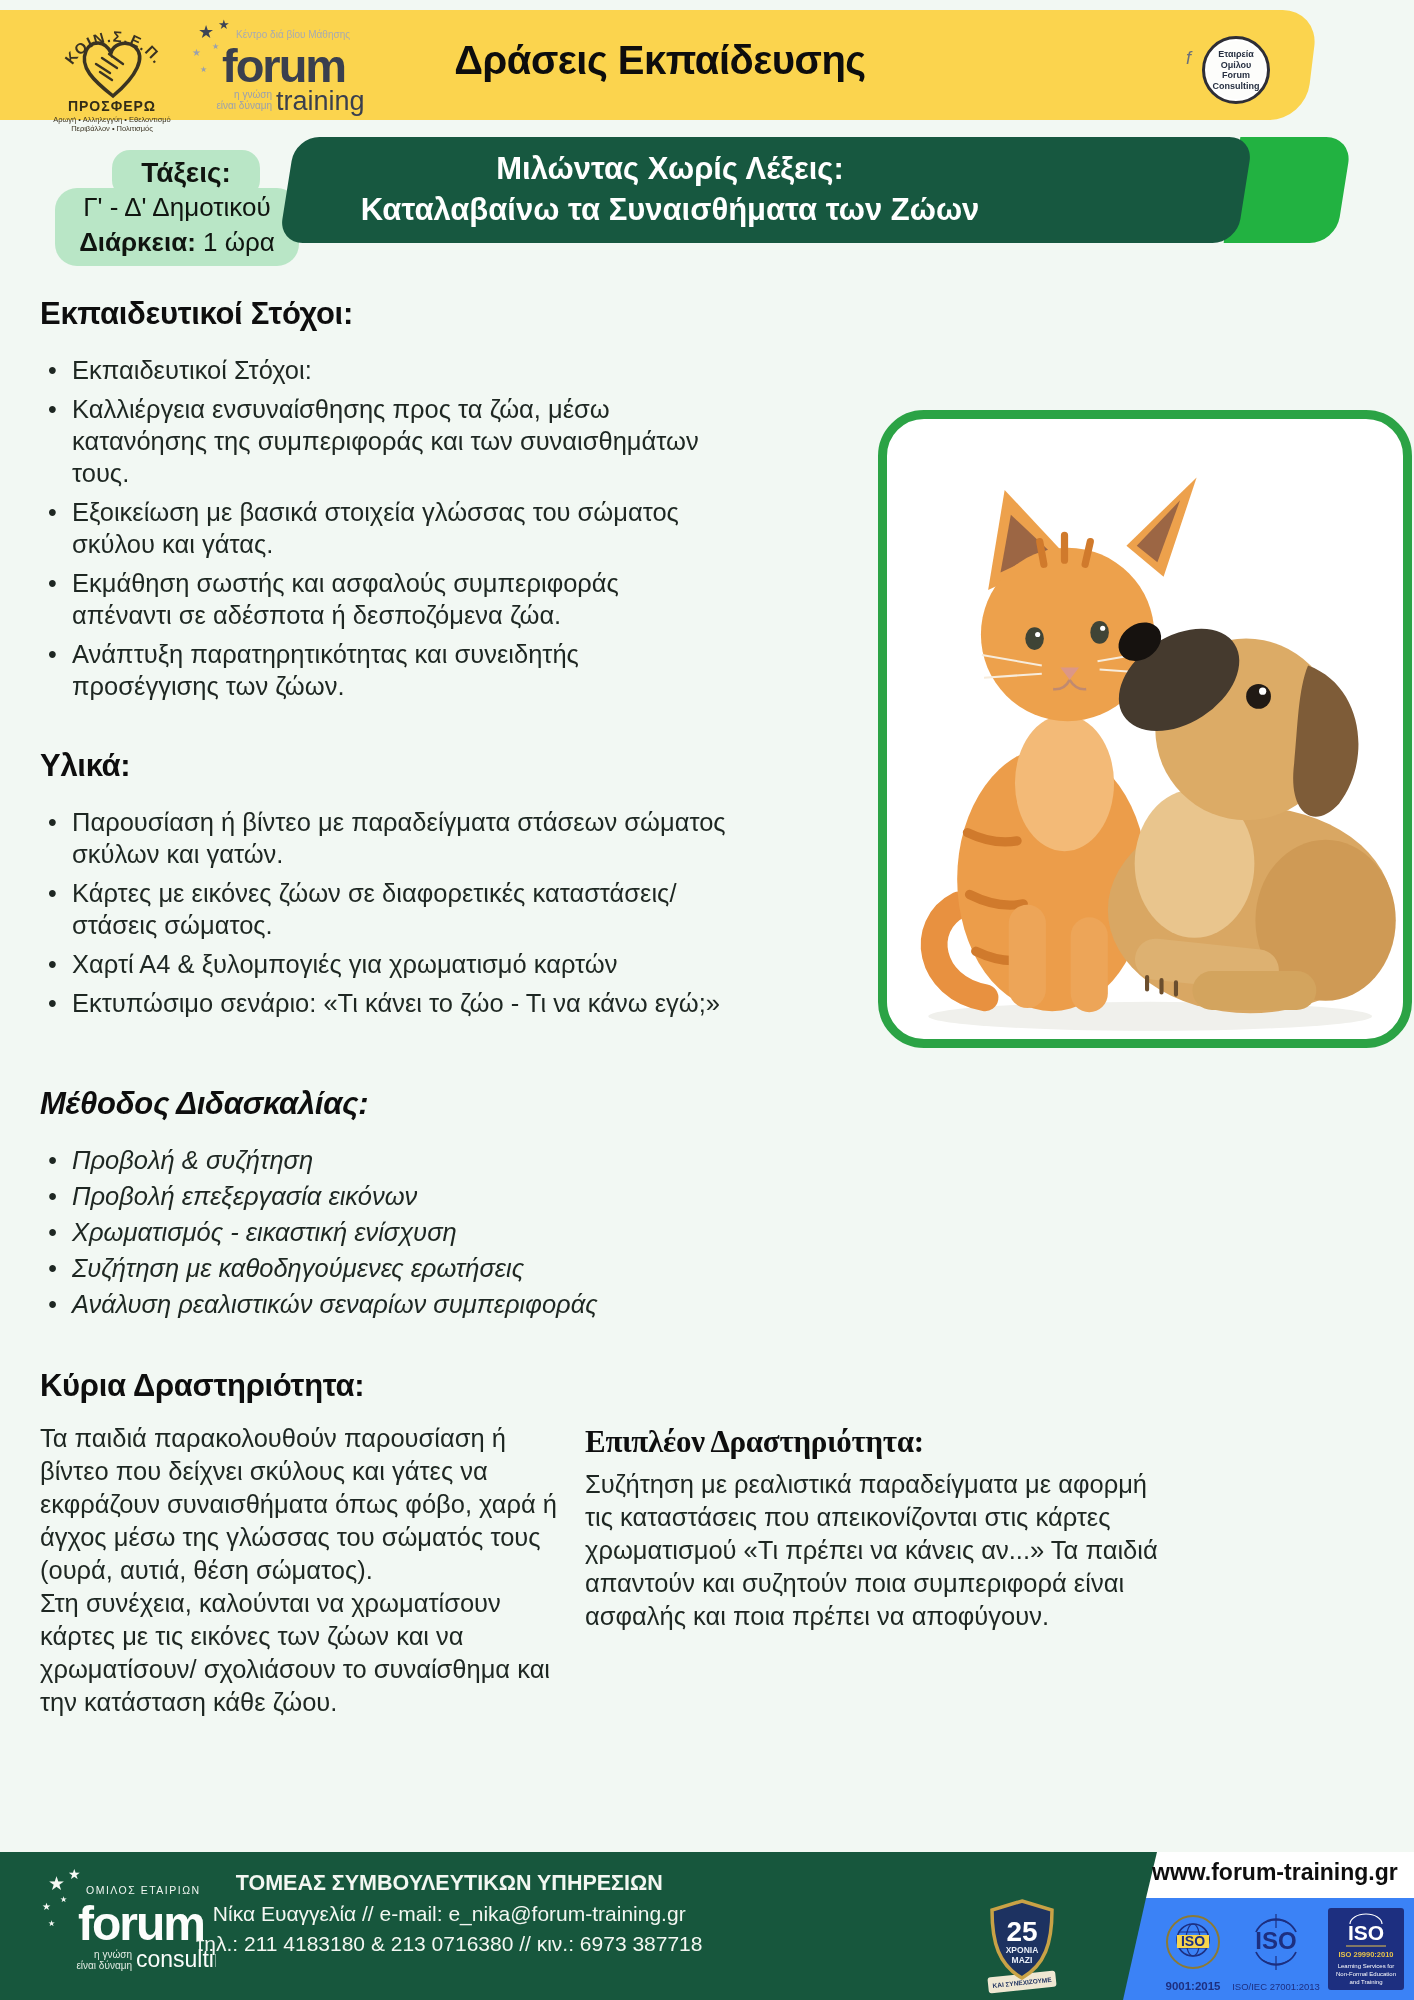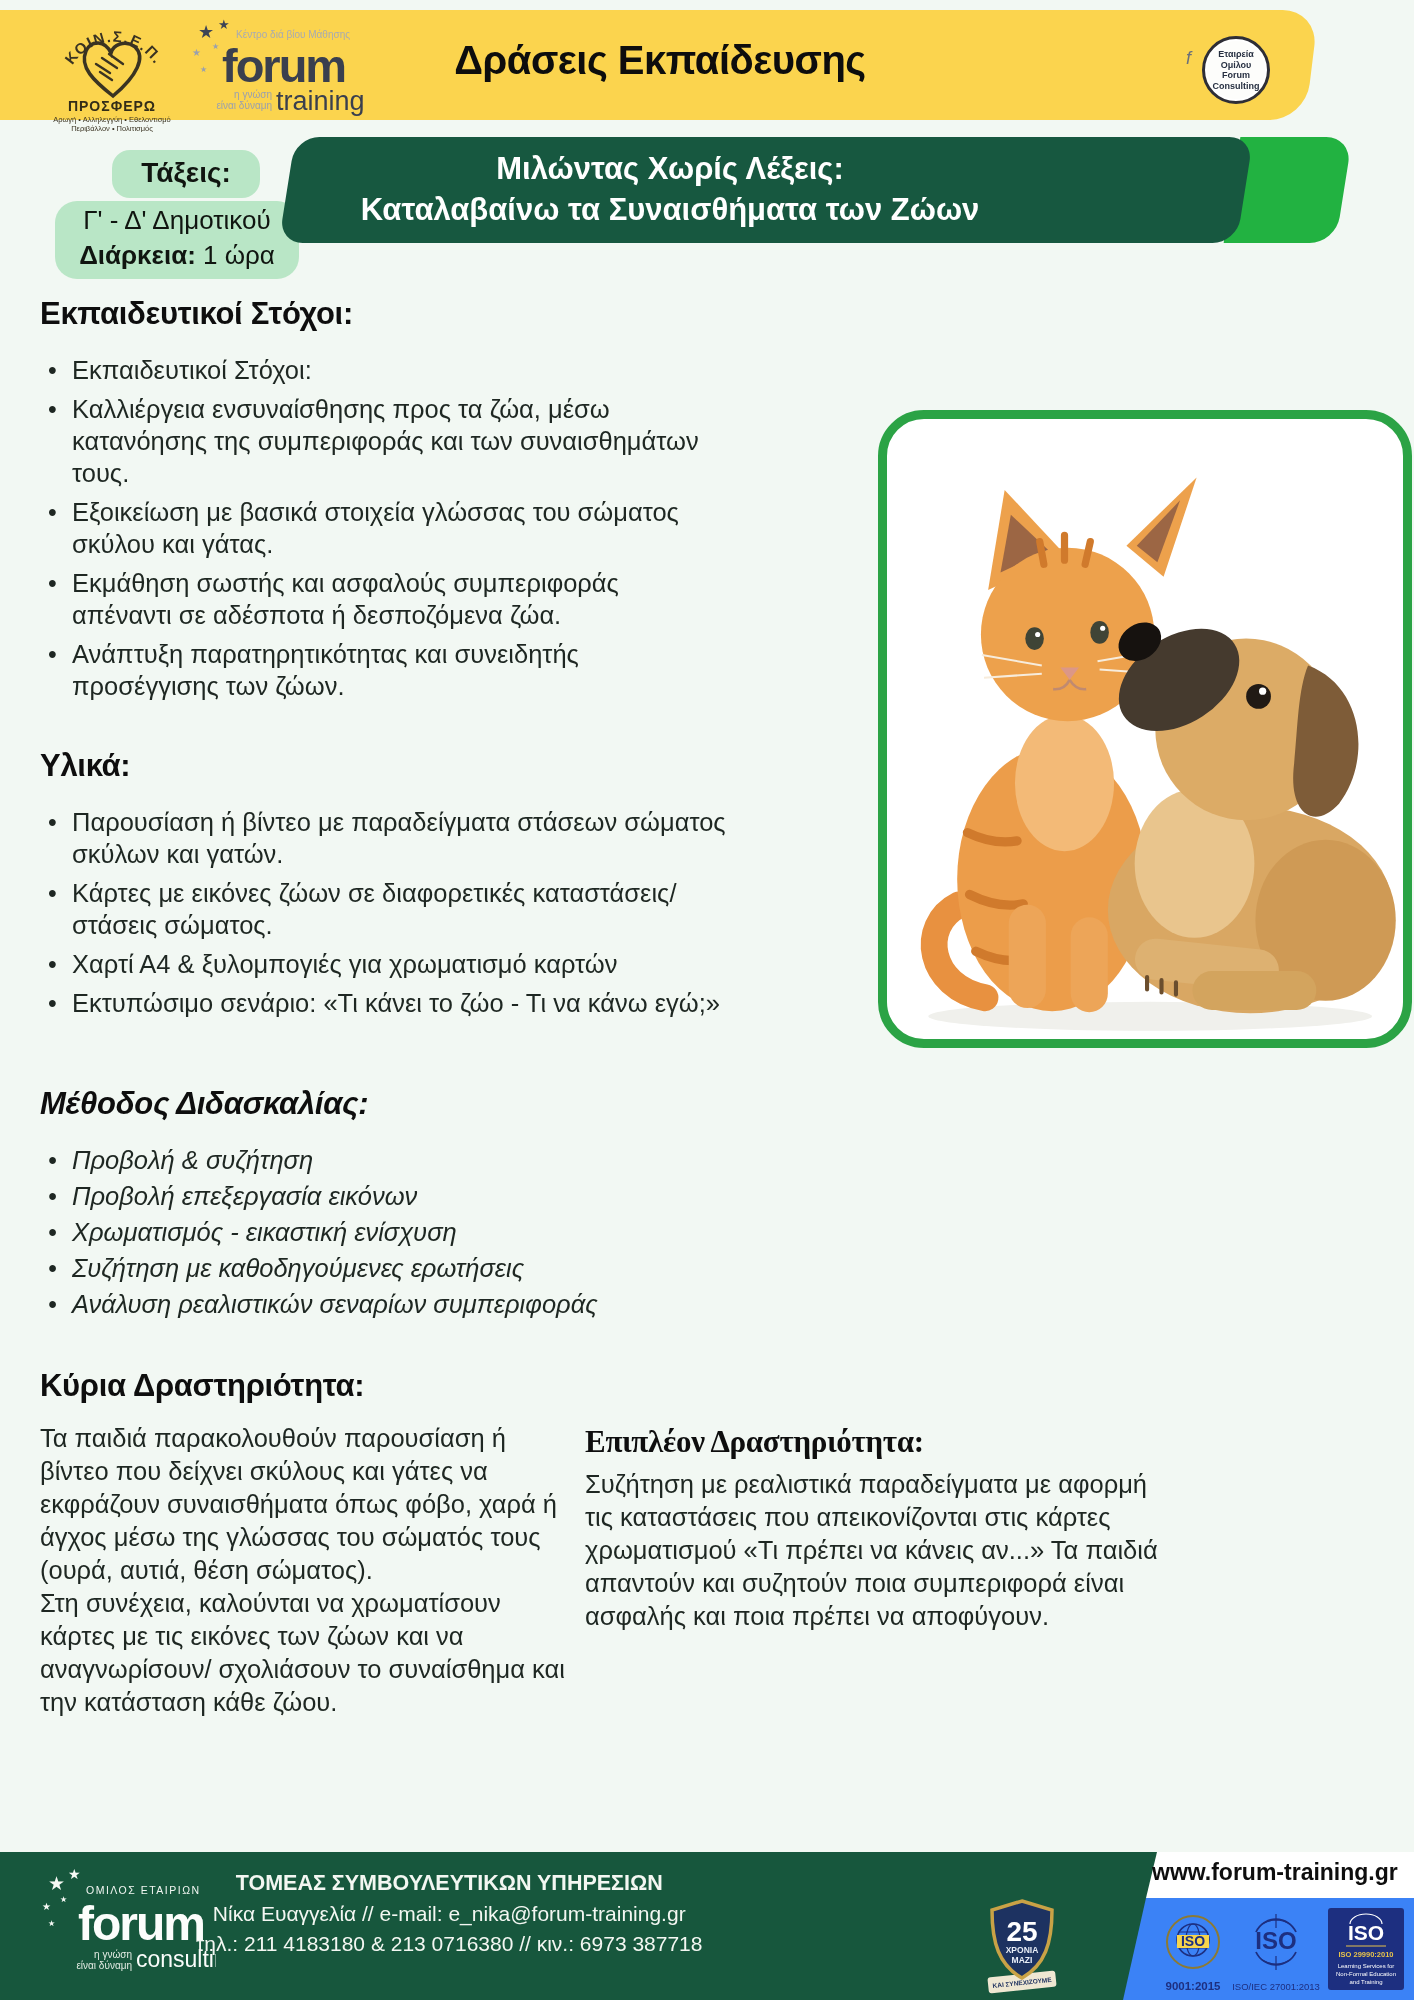--- a/index.html
+++ b/index.html
@@ -17,21 +17,21 @@
   .seal{position:absolute;left:1202px;top:26px;width:62px;height:62px;background:#fdfdfb;
         border:3px solid #2e2e36;border-radius:50%;display:flex;flex-direction:column;
         justify-content:center;align-items:center;box-shadow:inset 0 0 0 2px #fff;text-align:center;}
   .seal div{font-size:9px;font-weight:bold;color:#273042;line-height:10.5px;}
   .seal-f{position:absolute;left:1186px;top:38px;font-size:18px;color:#6a6f7a;font-style:italic;}
 
   
   .pill-tab{position:absolute;left:112px;top:150px;width:148px;height:48px;background:#b9e6c6;
             border-radius:18px;text-align:center;line-height:46px;font-size:28px;font-weight:bold;color:#101510;}
   .pill-body{position:absolute;left:55px;top:188px;width:244px;height:76px;background:#b9e6c6;
-             border-radius:22px;text-align:center;font-size:26px;color:#101510;padding-top:2px;margin-top:13px;}
+             border-radius:22px;text-align:center;font-size:26px;color:#101510;padding-top:2px;}
   .pill-body .row{line-height:35px;}
 
   
   .banner{position:absolute;left:287px;top:137px;width:1060px;height:106px;}
   .banner-bright{position:absolute;left:945px;top:0;width:112px;height:106px;background:#22b241;
                  border-radius:0 26px 26px 0;transform:skewX(-9deg);}
   .banner-dark{position:absolute;left:0;top:0;width:958px;height:106px;background:#175840;
                border-radius:24px;transform:skewX(-9deg);}
   .banner-text{position:absolute;left:28px;top:11px;width:710px;text-align:center;color:#fff;
                font-size:31px;font-weight:bold;line-height:41px;}
@@ -168,21 +168,21 @@
       <li>Προβολή επεξεργασία εικόνων</li>
       <li>Χρωματισμός - εικαστική ενίσχυση</li>
       <li>Συζήτηση με καθοδηγούμενες ερωτήσεις</li>
       <li>Ανάλυση ρεαλιστικών σεναρίων συμπεριφοράς</li>
     </ul>
   </div>
 
   <div class="sec" id="main-activity">
     <h2>Κύρια Δραστηριότητα:</h2>
     <p>Τα παιδιά παρακολουθούν παρουσίαση ή βίντεο που δείχνει σκύλους και γάτες να εκφράζουν συναισθήματα όπως φόβο, χαρά ή άγχος μέσω της γλώσσας του σώματός τους (ουρά, αυτιά, θέση σώματος).</p>
-    <p>Στη συνέχεια, καλούνται να χρωματίσουν κάρτες με τις εικόνες των ζώων και να αναγνωρίσουν/ σχολιάσουν το συναίσθημα και την κατάσταση κάθε ζώου.</p>
+    <p>Στη συνέχεια, καλούνται να χρωματίσουν κάρτες με τις εικόνες των ζώων και να χρωματίσουν/ σχολιάσουν το συναίσθημα και την κατάσταση κάθε ζώου.</p>
   </div>
 
   <div class="sec" id="extra-activity">
     <h2>Επιπλέον Δραστηριότητα:</h2>
     <p>Συζήτηση με ρεαλιστικά παραδείγματα με αφορμή τις καταστάσεις που απεικονίζονται στις κάρτες χρωματισμού «Τι πρέπει να κάνεις αν...» Τα παιδιά απαντούν και συζητούν ποια συμπεριφορά είναι ασφαλής και ποια πρέπει να αποφύγουν.</p>
   </div>
 
   <div class="photo-box">
     <svg viewBox="0 0 500 600" preserveAspectRatio="xMidYMax meet">
       <ellipse cx="255" cy="578" rx="215" ry="14" fill="#f0f0ec"></ellipse>

